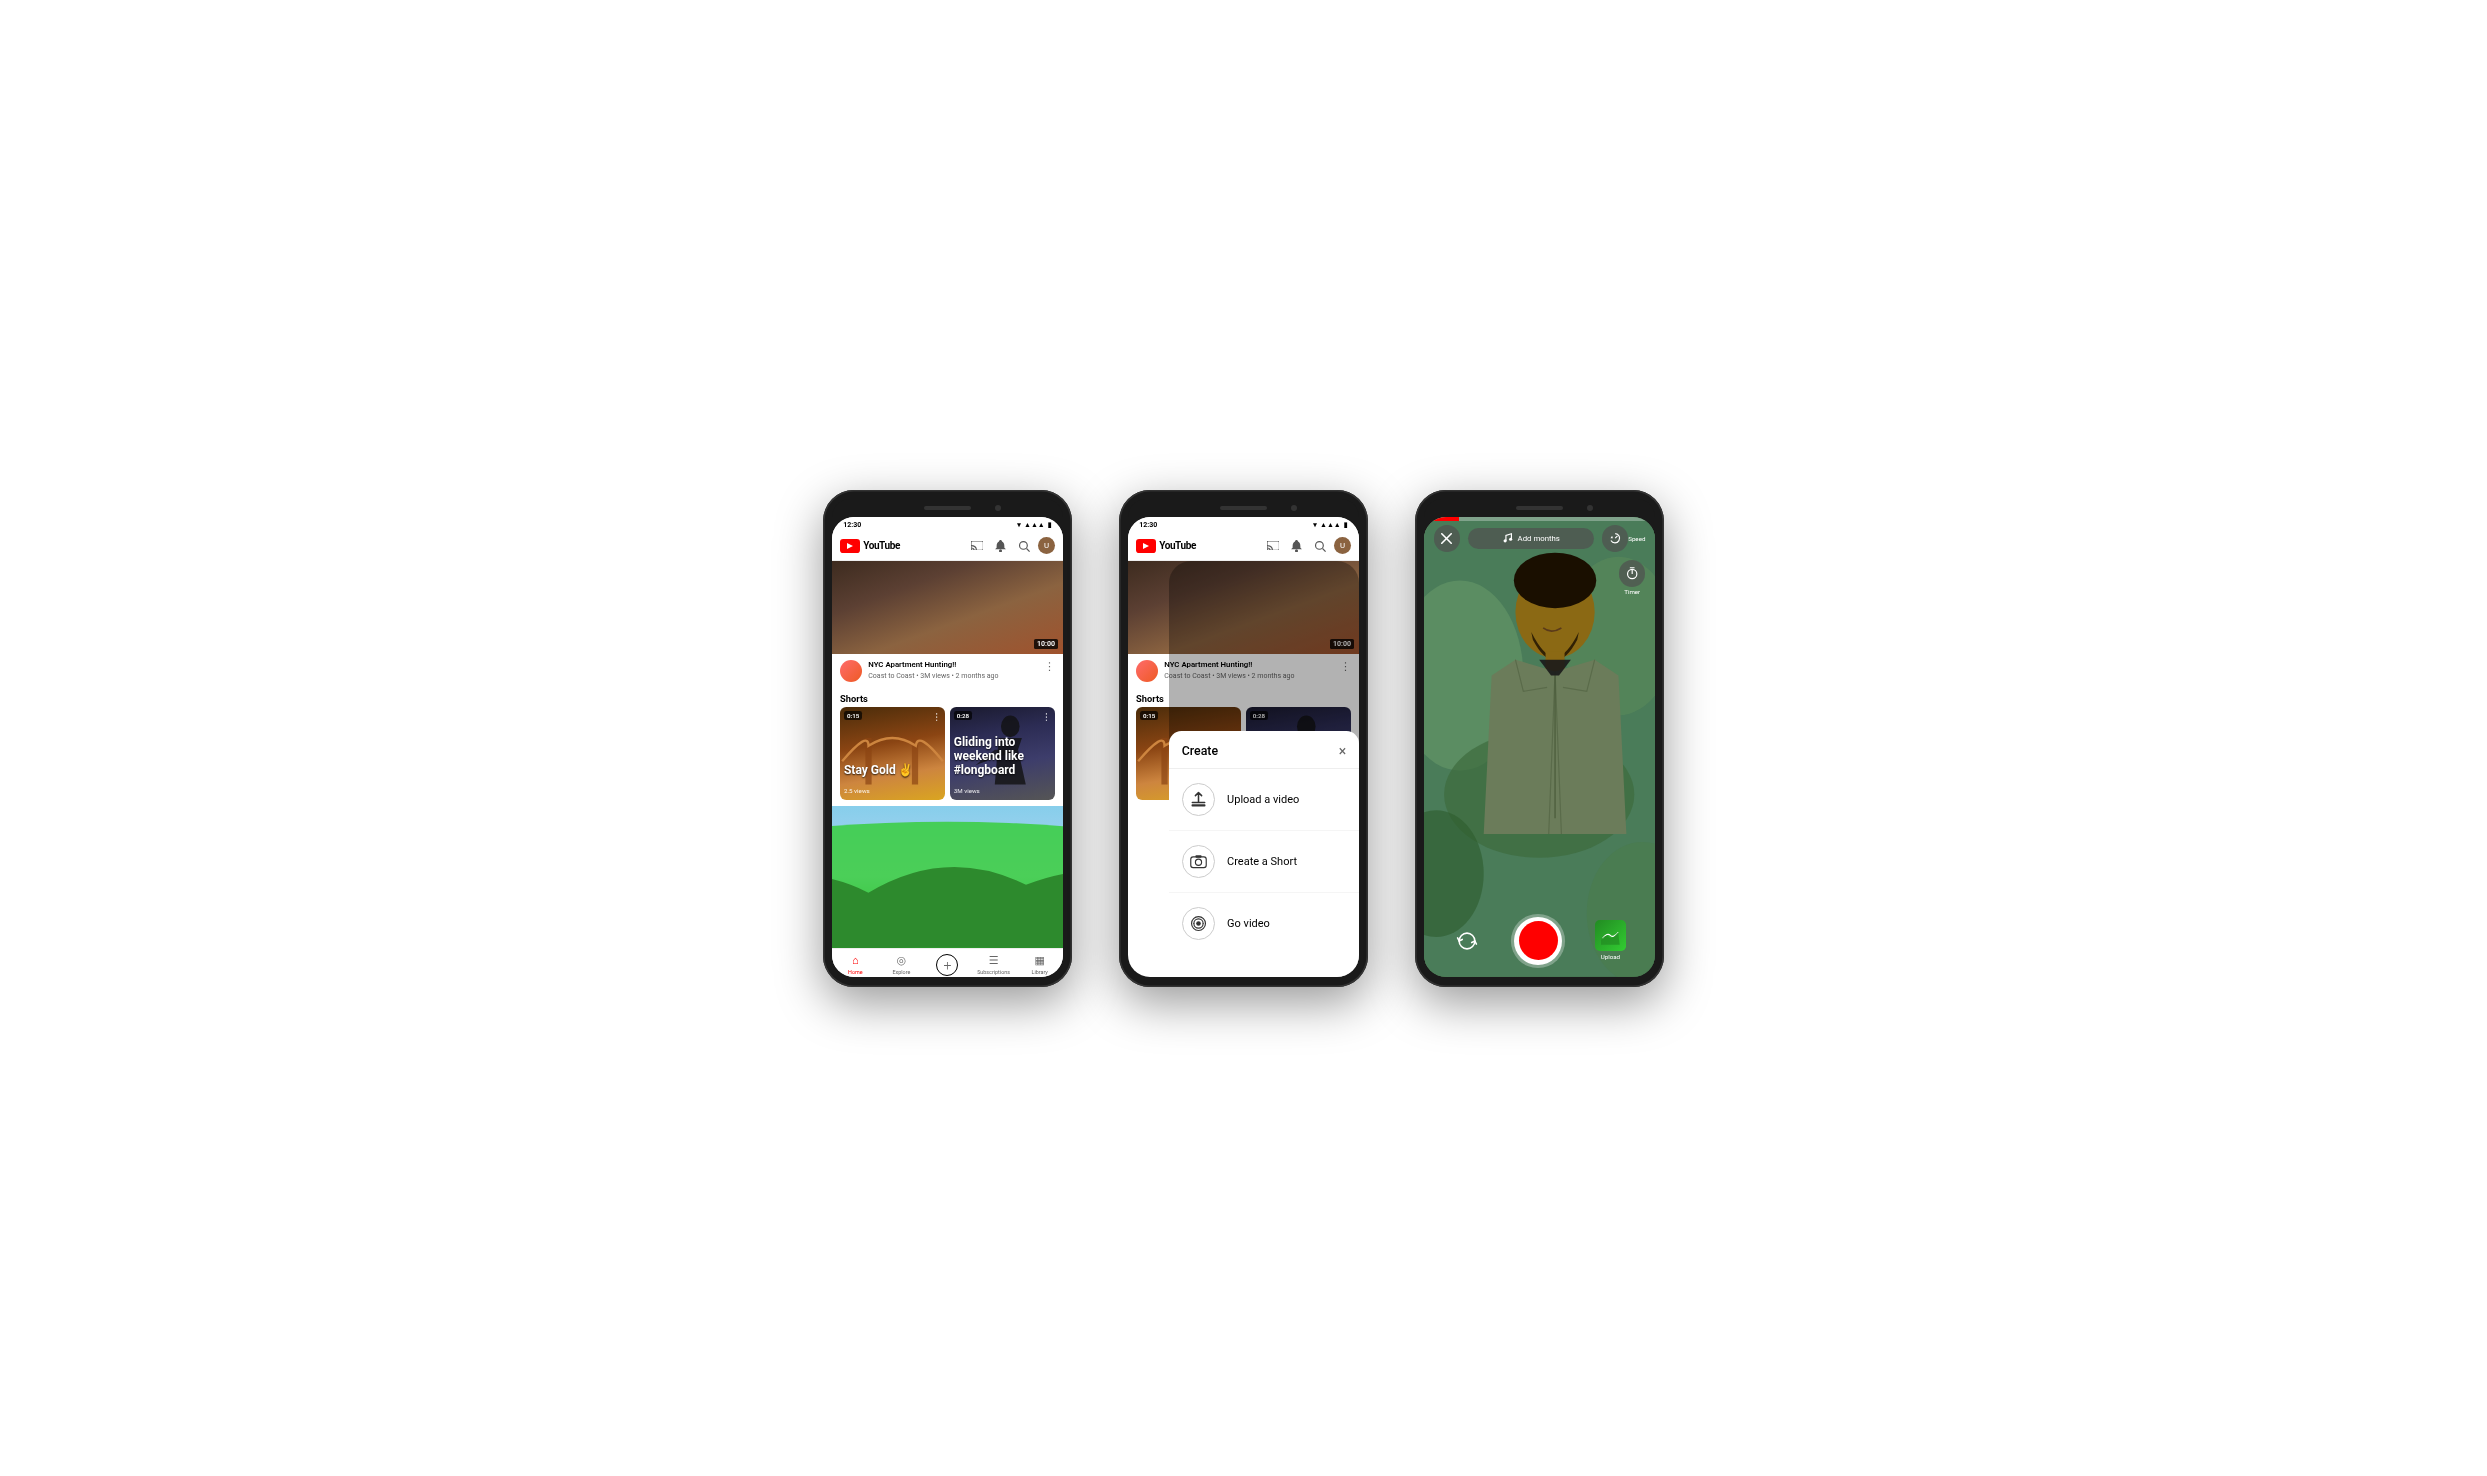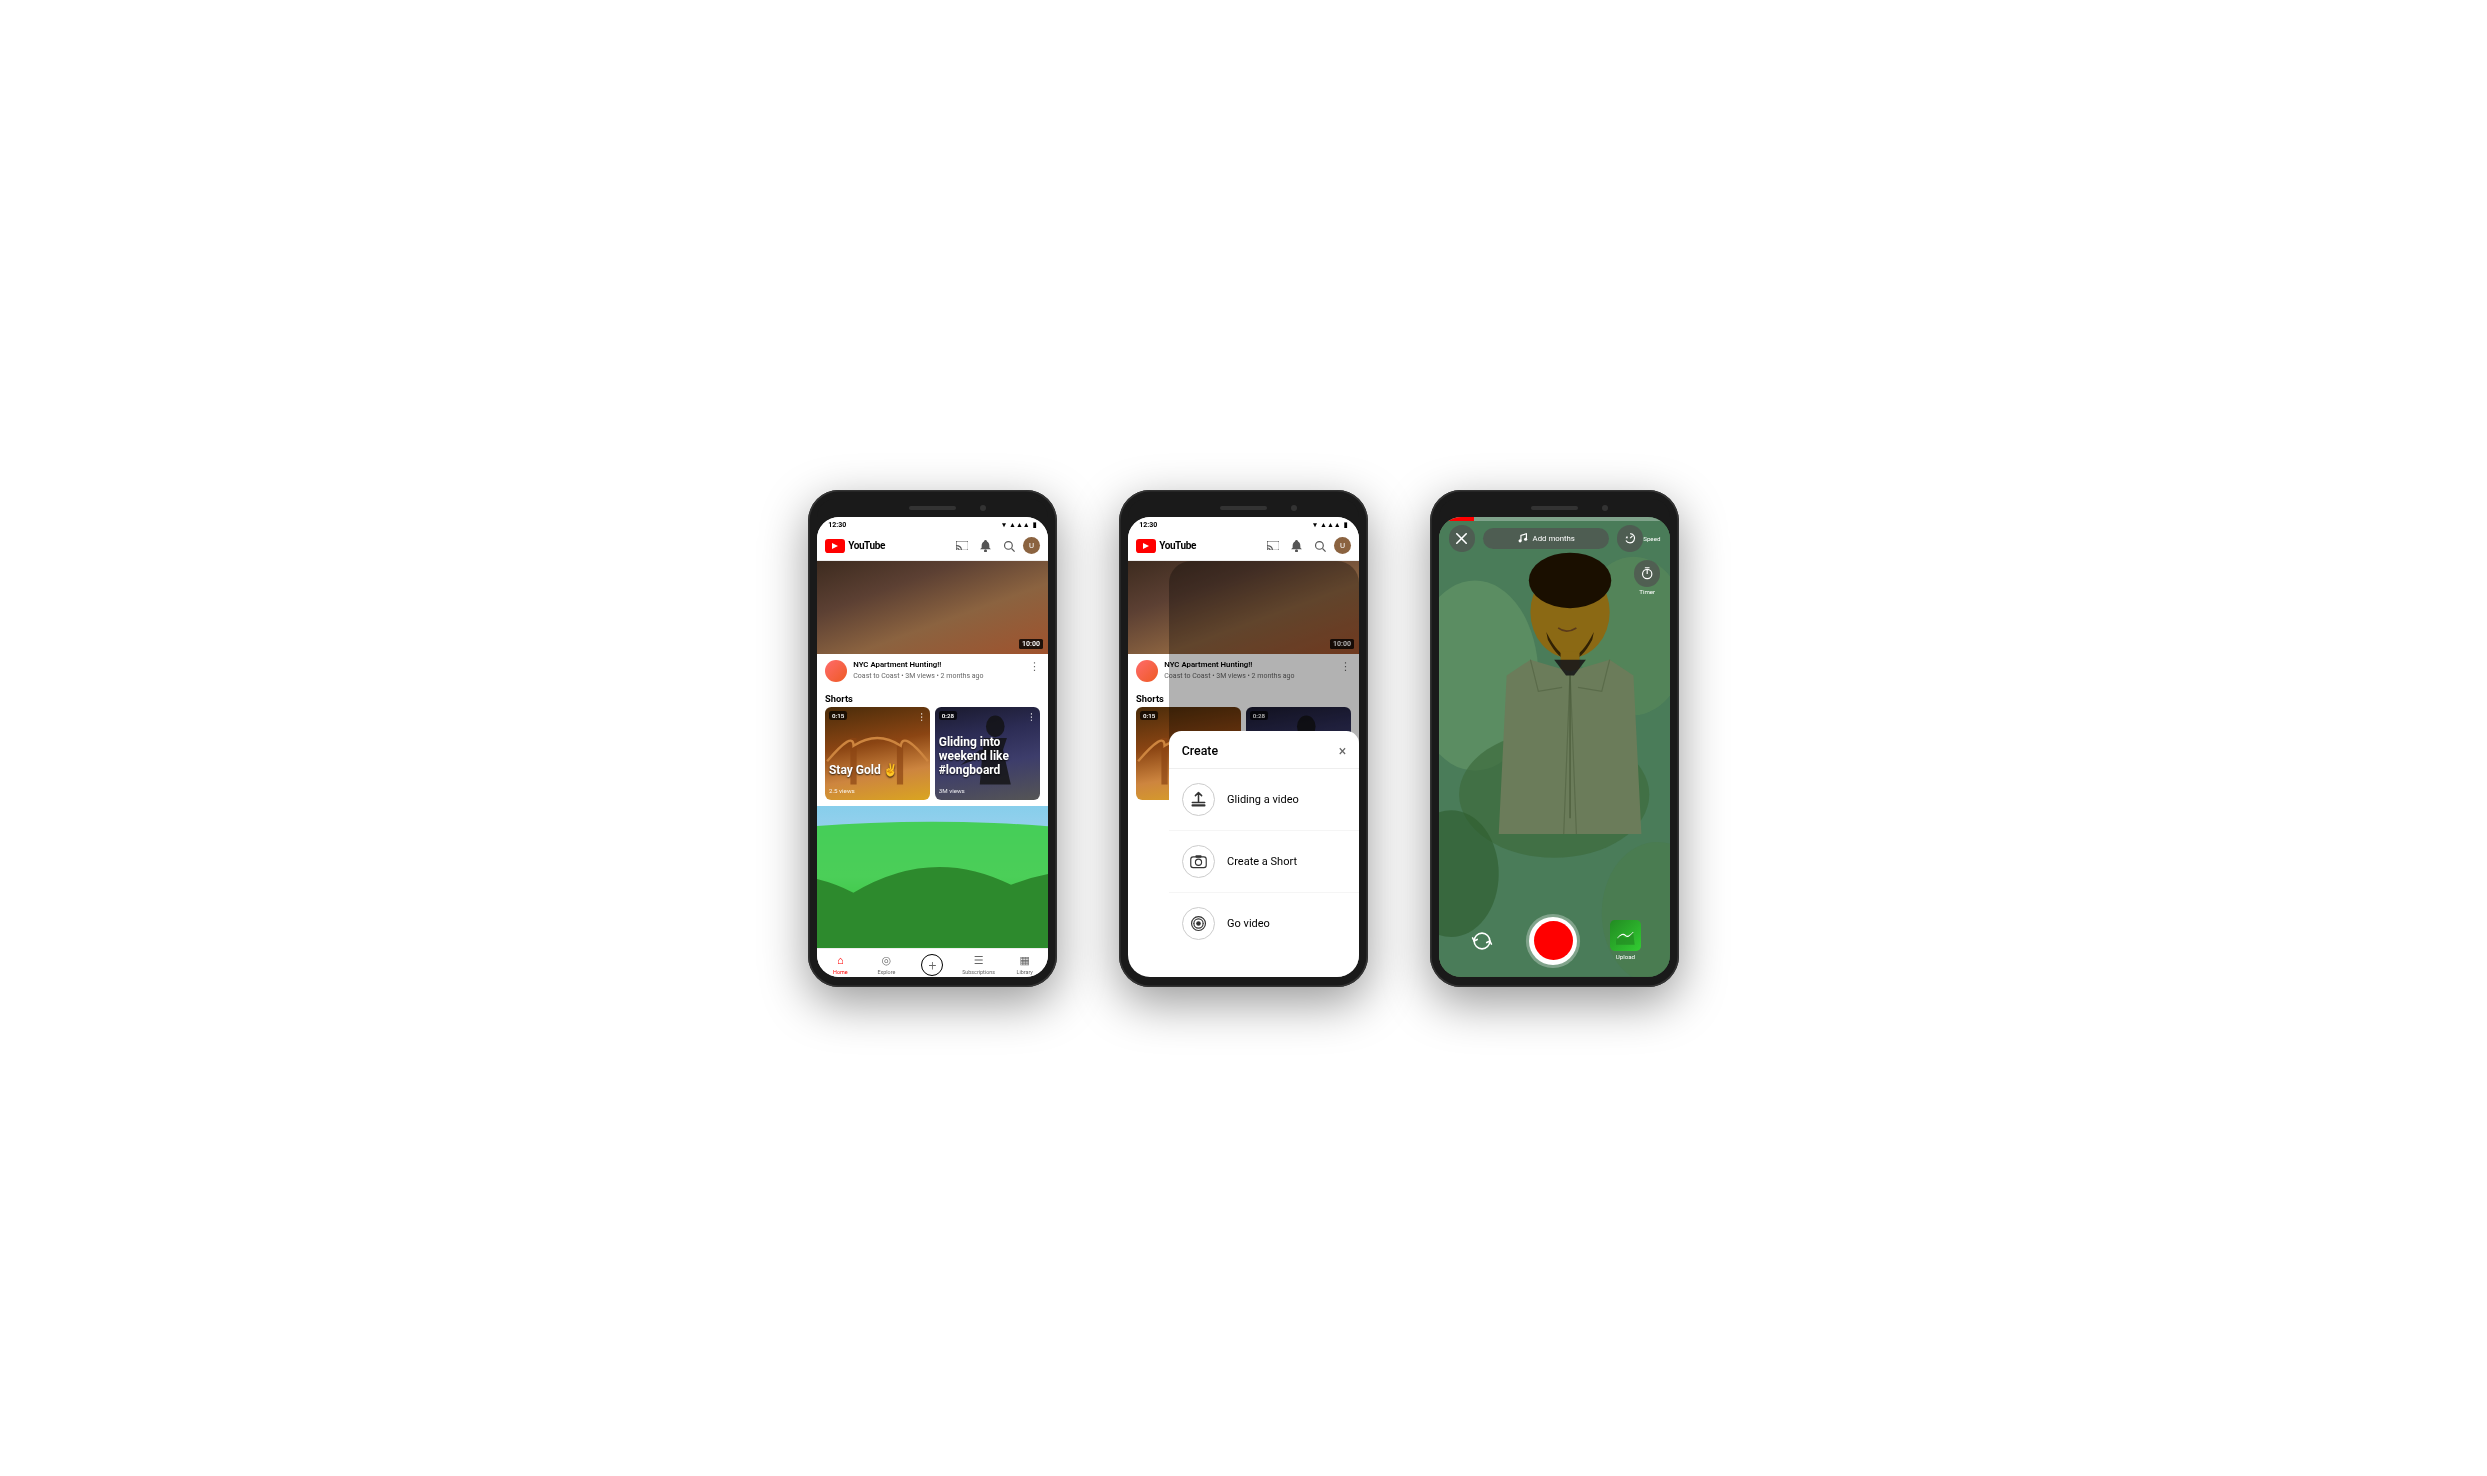--- a/index.html
+++ b/index.html
@@ -7,21 +7,21 @@
       background: #ffffff;
       display: flex;
       justify-content: center;
       align-items: center;
       min-height: 100vh;
       font-family: 'Roboto', Arial, sans-serif;
       padding: 31px;
     }
     .phones-container {
       display: flex;
-      gap: 62px;
+      gap: 47px;
       align-items: center;
     }
 
     
     .phone {
       width: 249px;
       height: 497px;
       background: #1a1a1a;
       border-radius: 31px;
       padding: 9.3px;
@@ -680,21 +680,21 @@
             </div>
 
             <div class="create-option">
               <div class="create-option-icon">
                 <svg width="17" height="17" viewBox="0 0 22 22">
                   <rect x="2" y="14" width="18" height="2" rx="1" fill="#333"></rect>
                   <rect x="2" y="17" width="18" height="3" rx="1" fill="#333"></rect>
                   <path d="M11 2 L11 14 M7 6 L11 2 L15 6" stroke="#333" stroke-width="2" fill="none" stroke-linecap="round" stroke-linejoin="round"></path>
                 </svg>
               </div>
-              <span class="create-option-label">Gliding a video</span>
+              <span class="create-option-label">Upload a video</span>
             </div>
 
             <div class="create-option">
               <div class="create-option-icon">
                 <svg width="17" height="17" viewBox="0 0 22 22">
                   <rect x="1" y="5" width="20" height="14" rx="3" fill="none" stroke="#333" stroke-width="1.5"></rect>
                   <circle cx="11" cy="12" r="4" fill="none" stroke="#333" stroke-width="1.5"></circle>
                   <rect x="7" y="3" width="8" height="3" rx="1" fill="#333"></rect>
                 </svg>
               </div>

